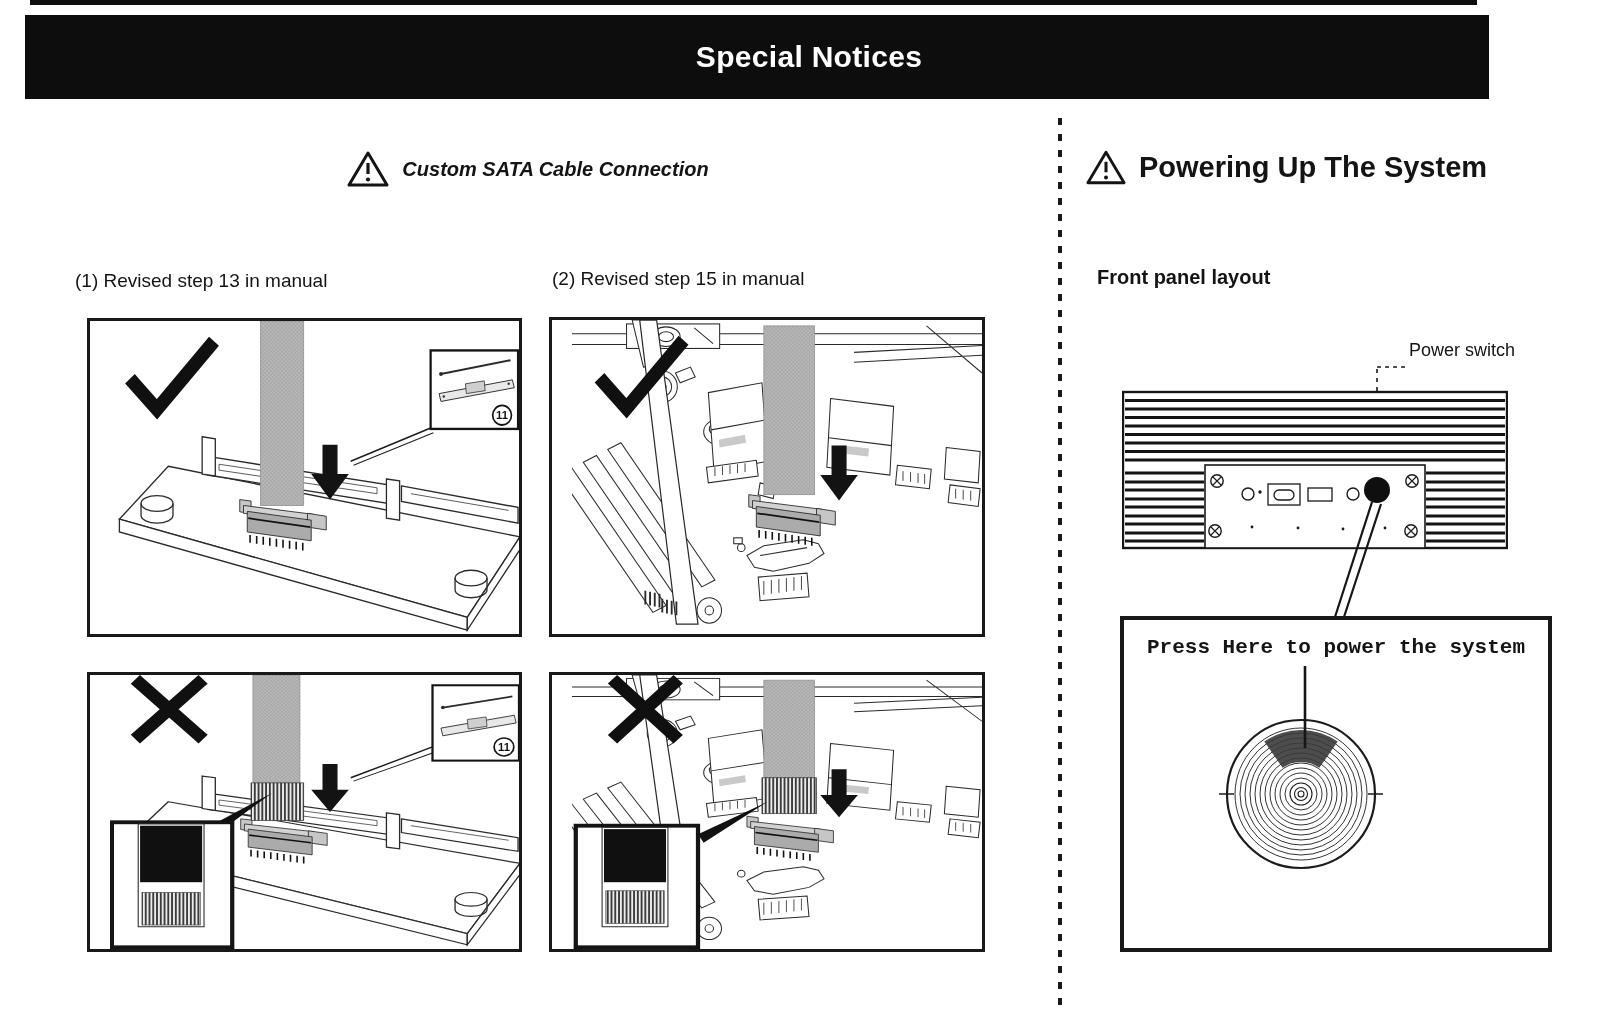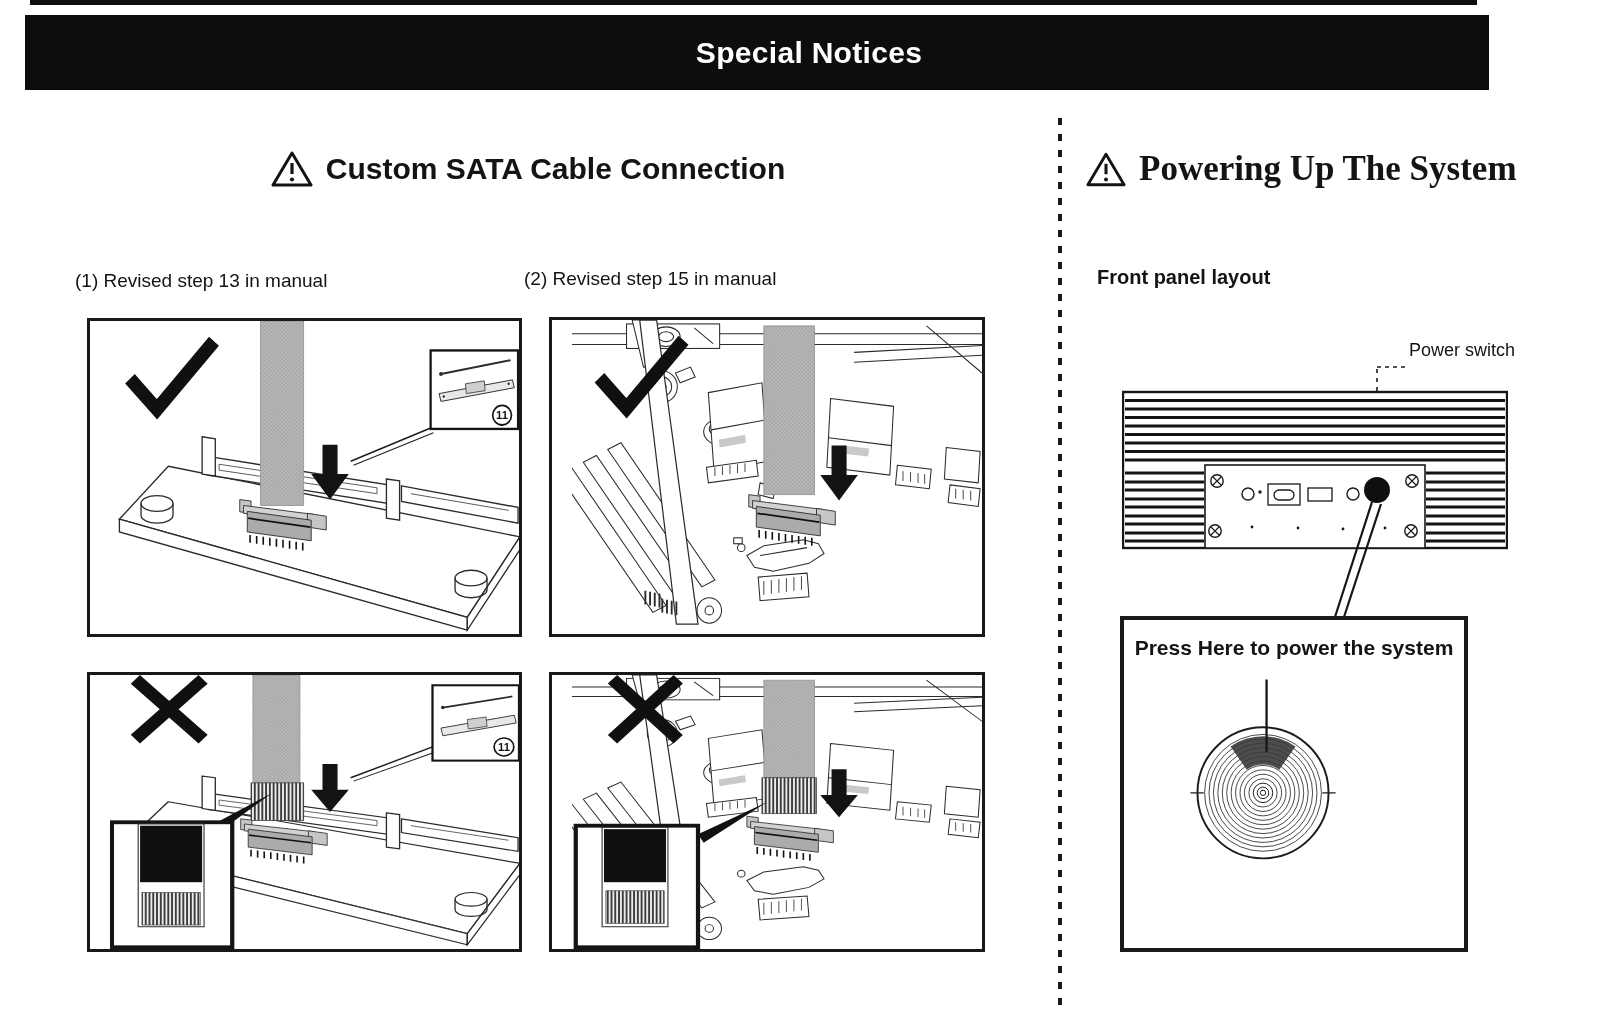--- a/index.html
+++ b/index.html
@@ -3,47 +3,47 @@
 <meta charset="utf-8">
 <style>
   html,body{margin:0;padding:0;}
   body{
     width:1610px;height:1010px;position:relative;overflow:hidden;
     background:#ffffff;color:#141414;
     font-family:"Liberation Sans", sans-serif;
   }
   .top-strip{position:absolute;left:30px;top:0;width:1447px;height:5px;background:#0d0d0d;}
   .header-bar{
-    position:absolute;left:25px;top:15px;width:1464px;height:75px;background:#0d0d0d;
+    position:absolute;left:25px;top:15px;width:1464px;height:84px;background:#0d0d0d;
     display:flex;align-items:center;justify-content:center;
   }
   .header-bar .title{color:#fff;font-weight:bold;font-size:30px;letter-spacing:.3px;transform:translateX(52px);}
   .divider{
     position:absolute;left:1058px;top:118px;width:4px;height:892px;
     background:repeating-linear-gradient(to bottom,#1a1a1a 0 7px,transparent 7px 16px);
   }
   .sec-title{position:absolute;display:flex;align-items:center;gap:13px;}
   .sec-title .txt{font-weight:bold;white-space:nowrap;}
   #left-title{left:0;top:150px;width:1056px;justify-content:center;}
-  #left-title .txt{font-size:30px;}
+  #left-title .txt{font-size:20px;font-style:italic;}
   #right-title{left:1086px;top:149px;}
-  #right-title .txt{font-size:35px;font-family:Liberation Serif, serif;}
+  #right-title .txt{font-size:29px;}
   .caption{position:absolute;font-size:19px;font-weight:normal;white-space:nowrap;}
   #cap1{left:75px;top:270px;}
-  #cap2{left:524px;top:268px;}
+  #cap2{left:552px;top:268px;}
   #subtitle{position:absolute;left:1097px;top:266px;font-size:20px;font-weight:bold;}
   .figbox{position:absolute;border:3px solid #191919;background:#fff;box-sizing:border-box;padding-left:20px;}
   #boxA{left:87px;top:318px;width:435px;height:319px;}
   #boxB{left:549px;top:317px;width:436px;height:320px;}
   #boxC{left:87px;top:672px;width:435px;height:280px;}
   #boxD{left:549px;top:672px;width:436px;height:280px;}
   .figbox svg{display:block;width:100%;height:100%;}
   #power-label{position:absolute;left:1409px;top:340px;font-size:18px;white-space:nowrap;}
   #panel-svg{position:absolute;left:1122px;top:355px;width:386px;height:265px;}
-  #detail-box{position:absolute;left:1120px;top:616px;width:348px;height:336px;border:4px solid #191919;box-sizing:border-box;background:#fff;}
+  #detail-box{position:absolute;left:1120px;top:616px;width:432px;height:336px;border:4px solid #191919;box-sizing:border-box;background:#fff;font-family:Liberation Mono, monospace;}
   #detail-box .press-label{position:absolute;top:16px;left:0;width:100%;text-align:center;font-size:21px;font-weight:bold;white-space:nowrap;}
   #detail-box svg{position:absolute;left:0;top:0;width:100%;height:100%;}
   .ink{stroke:#2b2b2b;fill:#ffffff;}
 </style>
 </head>
 <body>
 
 <div class="top-strip"></div>
 
 <header class="header-bar">

